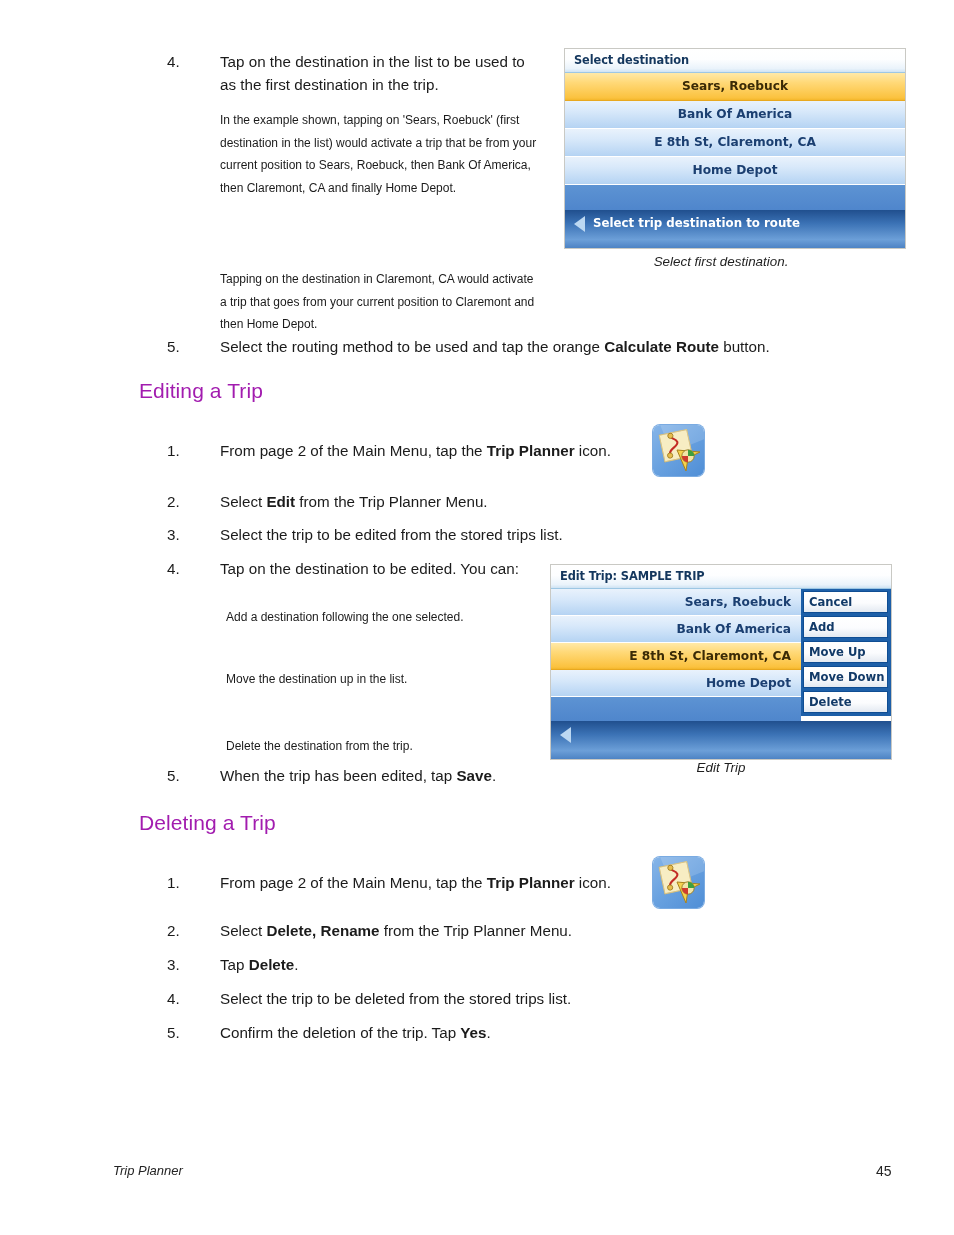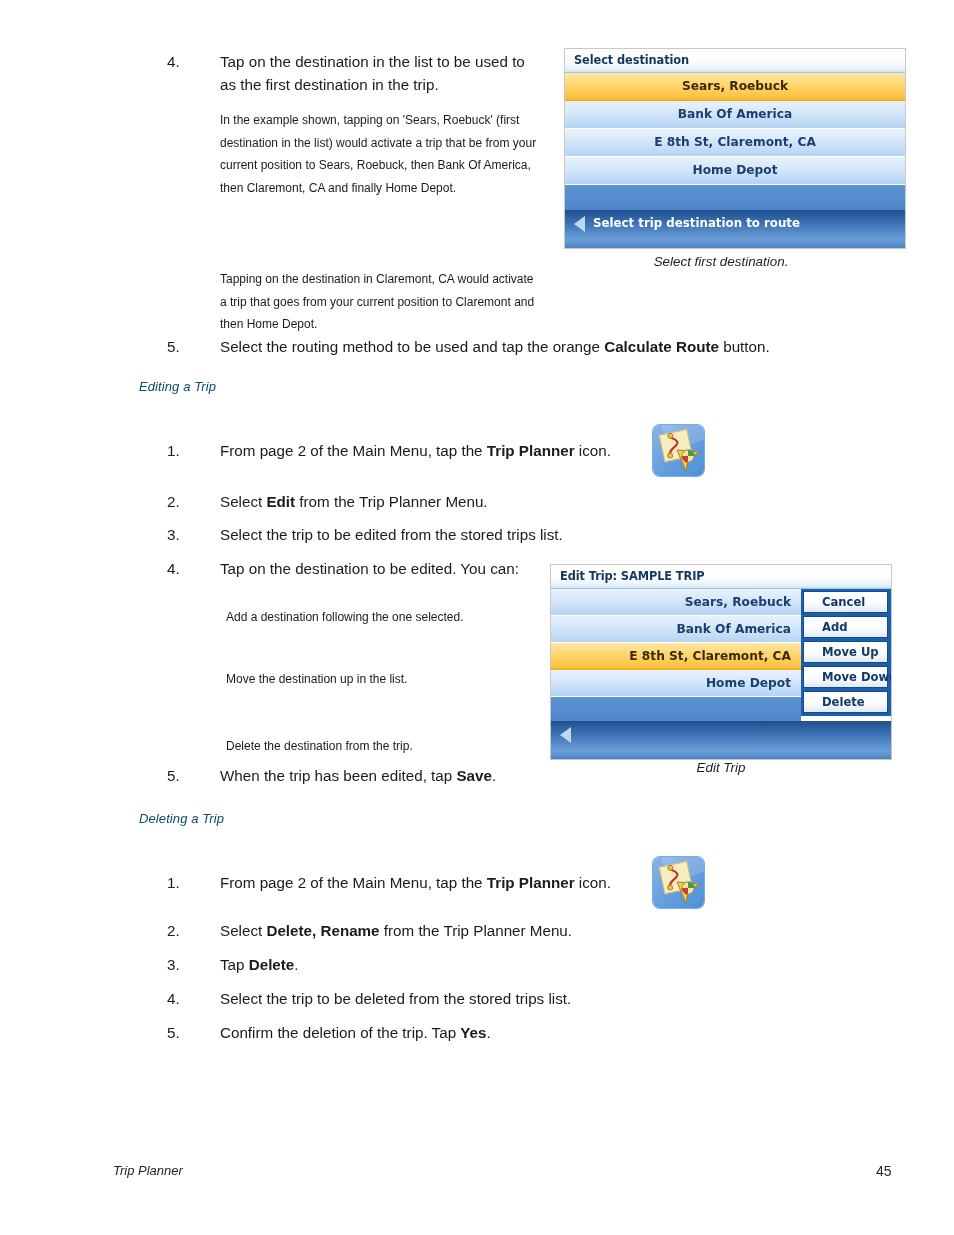--- a/index.html
+++ b/index.html
@@ -44,23 +44,22 @@
   .para {
     position: absolute;
     font-size: 12px;
     line-height: 22.6px;
     color: #1b1b1b;
   }
   b { font-weight: bold; }
 
   .section-head {
     position: absolute;
-    font-style: italic;
-    font-size: 13px;
-    color: #0c4a6e;
+    font-size: 21px;
+    color: #a21caf;
     letter-spacing: .1px;
   }
 
   .footer-left {
     position: absolute;
     left: 113px;
     top: 1163px;
     font-style: italic;
     font-size: 13px;
     color: #242424;
@@ -174,21 +173,21 @@
   }
   .edit-btn {
     height: 22px;
     line-height: 21px;
     margin-bottom: 3px;
     background: linear-gradient(to bottom, #ffffff 0%, #fbfcfe 55%, #e3e9f1 100%);
     border: 1px solid #0f4d93;
     font-size: 11.6px;
     font-weight: bold;
     color: #123a68;
-    padding-left: 18px;
+    padding-left: 5px;
     box-sizing: border-box;
     white-space: nowrap;
   }
   .edit-btn:last-child { margin-bottom: 0; }
 
   
   .tp-icon {
     position: absolute;
     width: 51px;
     height: 51px;

